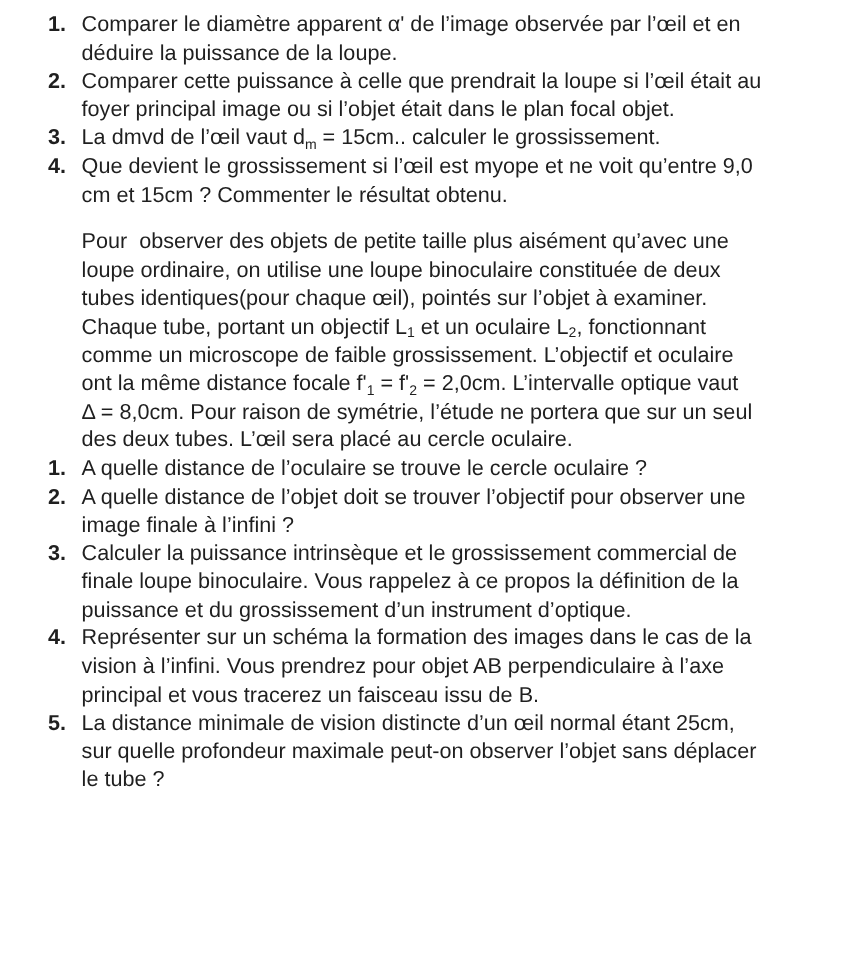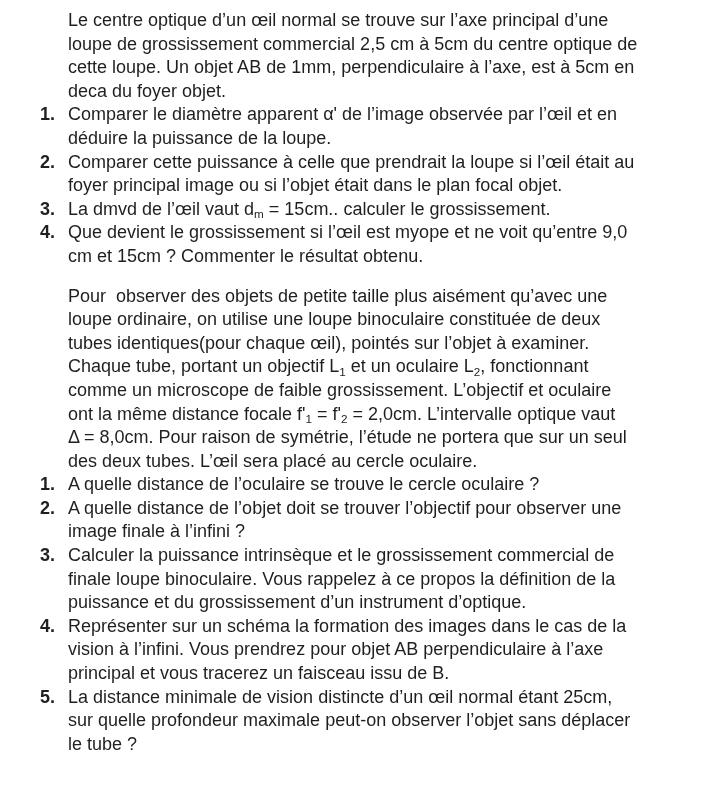--- a/index.html
+++ b/index.html
@@ -54,24 +54,20 @@
     top: 0.30em;
     line-height: 0;
   }
 </style>
 </head>
 <body>
 
 <div class="doc">
 
   <div class="section">
-    <div class="intro">Le centre optique d’un œil normal se trouve sur l’axe principal d’une
-loupe de grossissement commercial 2,5 cm à 5cm du centre optique de
-cette loupe. Un objet AB de 1mm, perpendiculaire à l’axe, est à 5cm en
-deca du foyer objet.</div>
     <div class="items">
         <div class="item">
           <span class="num">1.</span>
           <div class="item-text">Comparer le diamètre apparent α' de l’image observée par l’œil et en
 déduire la puissance de la loupe.</div>
         </div>
         <div class="item">
           <span class="num">2.</span>
           <div class="item-text">Comparer cette puissance à celle que prendrait la loupe si l’œil était au
 foyer principal image ou si l’objet était dans le plan focal objet.</div>

